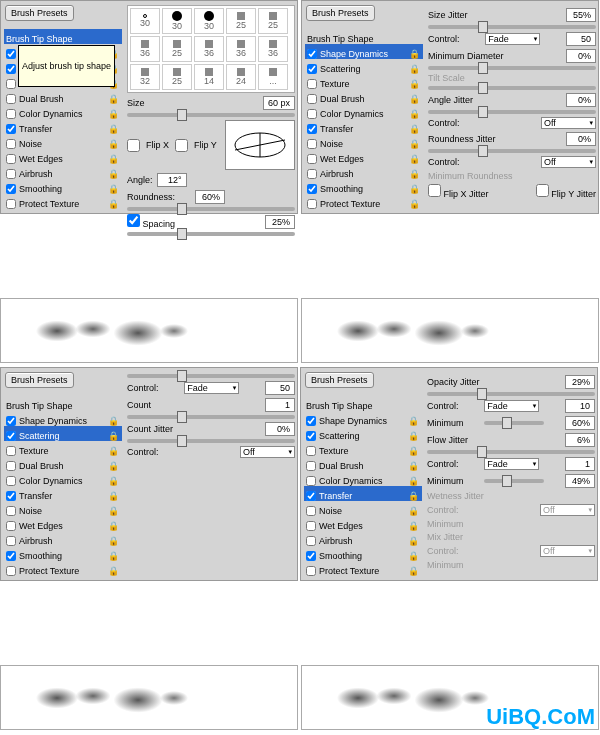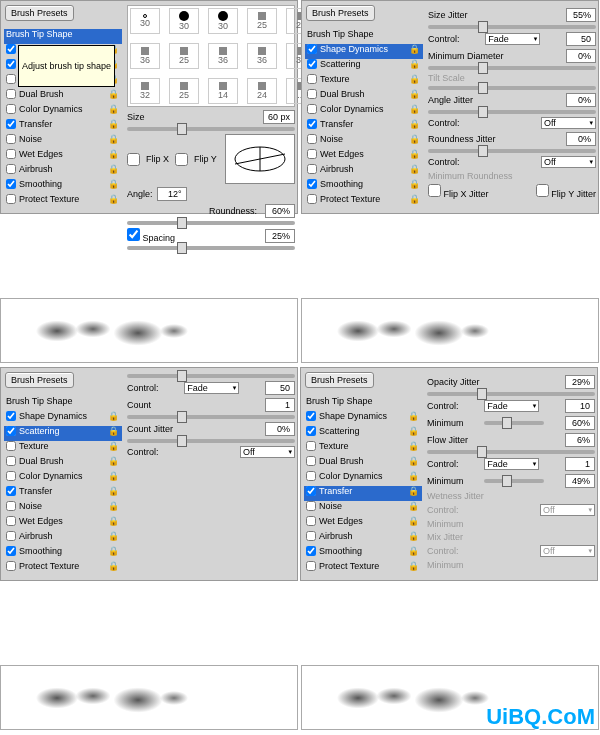--- a/index.html
+++ b/index.html
@@ -3,26 +3,26 @@
 <meta charset="utf-8">
 <style>
 *{box-sizing:border-box;margin:0;padding:0;font-family:Tahoma,Arial,sans-serif;font-size:9px}
 body{background:#fff;width:600px;height:735px;position:relative}
 .quad{position:absolute;width:298px;height:214px;background:#d4d4d4;border:1px solid #999}
 .q1{left:0;top:0}.q2{left:300;top:0}.q3{left:0;top:367px}.q4{left:300px;top:367px}
 .q2{left:301px;top:0}
 .brush-btn{position:absolute;left:4px;top:4px;background:#e8e8e8;border:1px solid #888;border-radius:3px;padding:2px 5px;font-size:9px;box-shadow:0 1px 0 #fff inset}
 .left-pane{position:absolute;left:3px;top:28px;width:118px}
 .right-pane{position:absolute;left:126px;top:4px;width:168px}
-.item{display:flex;align-items:flex-start;height:15px;padding:0 2px;position:relative}
+.item{display:flex;align-items:flex-end;height:15px;padding:0 2px;position:relative}
 .item.sel{background:#2b6acc;color:#fff}
 .item input[type=checkbox]{margin-right:3px;width:10px;height:10px}
 .lock{position:absolute;right:2px;font-size:9px;color:#555}
 .tooltip{position:absolute;background:#ffffe1;border:1px solid #000;padding:15px 3px;font-size:9px;z-index:10}
-.swatch-grid{display:grid;grid-template-columns:repeat(5,30px);gap:9px;background:#fff;padding:2px;border:1px solid #aaa}
+.swatch-grid{display:grid;grid-template-columns:repeat(5,30px);gap:2px;background:#fff;padding:2px;border:1px solid #aaa}
 .swatch{width:30px;height:26px;border:1px solid #ccc;display:flex;flex-direction:column;align-items:center;justify-content:center;font-size:8px;color:#666}
 .sw-dot{width:10px;height:10px;background:#000;border-radius:50%}
 .sw-sq{width:8px;height:8px;background:#888}
 .row{display:flex;align-items:center;justify-content:space-between;margin:3px 0}
 .val-box{background:#fff;border:1px solid #888;padding:1px 4px;min-width:30px;text-align:right;font-size:9px}
 .slider{width:100%;height:4px;background:#aaa;border-radius:2px;position:relative;margin:2px 0}
 .slider:after{content:"";position:absolute;width:8px;height:10px;background:#ddd;border:1px solid #666;top:-4px;left:30%}
 .ellipse{width:70px;height:50px;border:1px solid #888;background:#fff;display:flex;align-items:center;justify-content:center;margin-left:auto}
 .sel-box{background:#fff;border:1px solid #888;font-size:9px;padding:0 2px;min-width:55px;display:flex;justify-content:space-between;align-items:center}
 .sel-box:after{content:"▾";font-size:7px}
@@ -178,21 +178,21 @@
             <ellipse cx="30" cy="20" rx="25" ry="12" fill="none" stroke="#000"></ellipse>
             <line x1="5" y1="25" x2="55" y2="15" stroke="#000"></line>
             <line x1="30" y1="8" x2="30" y2="32" stroke="#000"></line>
           </svg>
         </div>
   </div>
   <div class="row" style="justify-content:flex-start;gap:4px">
         <span>Angle:</span>
         <span class="val-box">12°</span>
       </div>
-  <div class="row" style="justify-content:flex-end;gap:8px">
+  <div class="row" style="justify-content:flex-start;gap:20px">
         <span>Roundness:</span>
         <span class="val-box">60%</span>
       </div>
   <div class="slider"></div>
   <div class="row">
         <span><input type="checkbox" checked="" style=""> <span>Spacing</span></span>
         <span class="val-box">25%</span>
       </div>
   <div class="slider"></div>
  </div>

